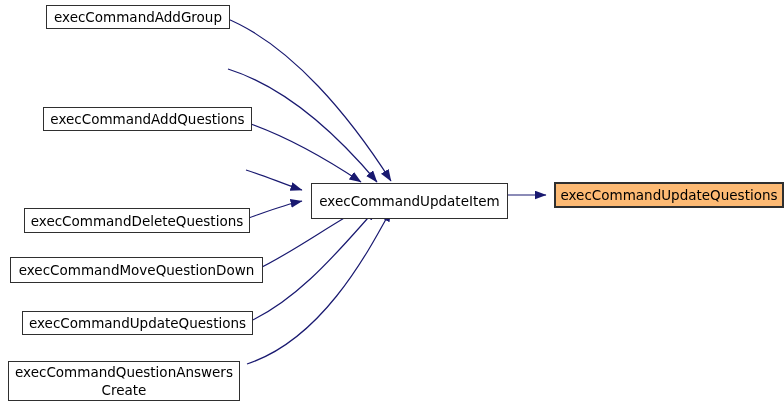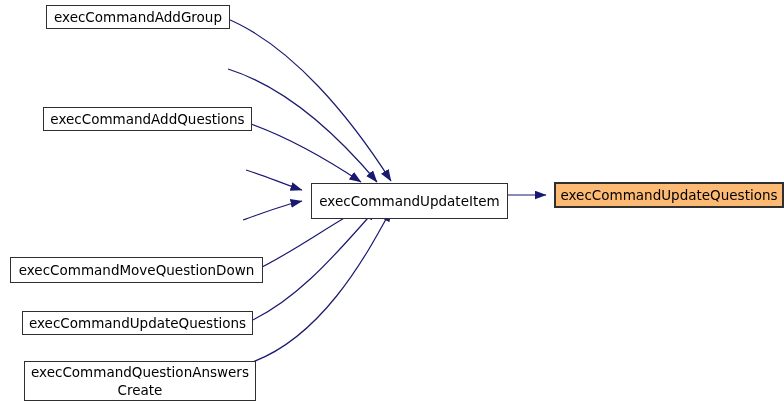--- a/index.html
+++ b/index.html
@@ -71,25 +71,26 @@
       <path class="edge" marker-end="url(#arrow)" d="M501,195 L546,195"></path>
     </g>
   </svg>
 
   <div class="node" style="left:39px; top:5px; width:184px; height:24px;">execCommandAddGroup</div>
 
 
   <div class="node" style="left:36px; top:107px; width:209px; height:24px;">execCommandAddQuestions</div>
 
 
+  <div class="node" style="left:17px; top:208px; width:226px; height:25px;">execCommandDeleteQuestions</div>
 
   <div class="node" style="left:3px; top:257px; width:253px; height:26px;">execCommandMoveQuestionDown</div>
 
   <div class="node" style="left:15px; top:311px; width:231px; height:24px;">execCommandUpdateQuestions</div>
 
-  <div class="node" style="left:17px; top:361px; width:232px; height:40px;">execCommandQuestionAnswers
+  <div class="node" style="left:1px; top:361px; width:232px; height:40px;">execCommandQuestionAnswers
 Create</div>
 
   <div class="node" style="left:304px; top:183px; width:197px; height:36px;">execCommandUpdateItem</div>
 
   <div class="node highlight" style="left:547px; top:182px; width:230px; height:26px;">execCommandUpdateQuestions</div>
 
 </div>
 
 </body></html>

